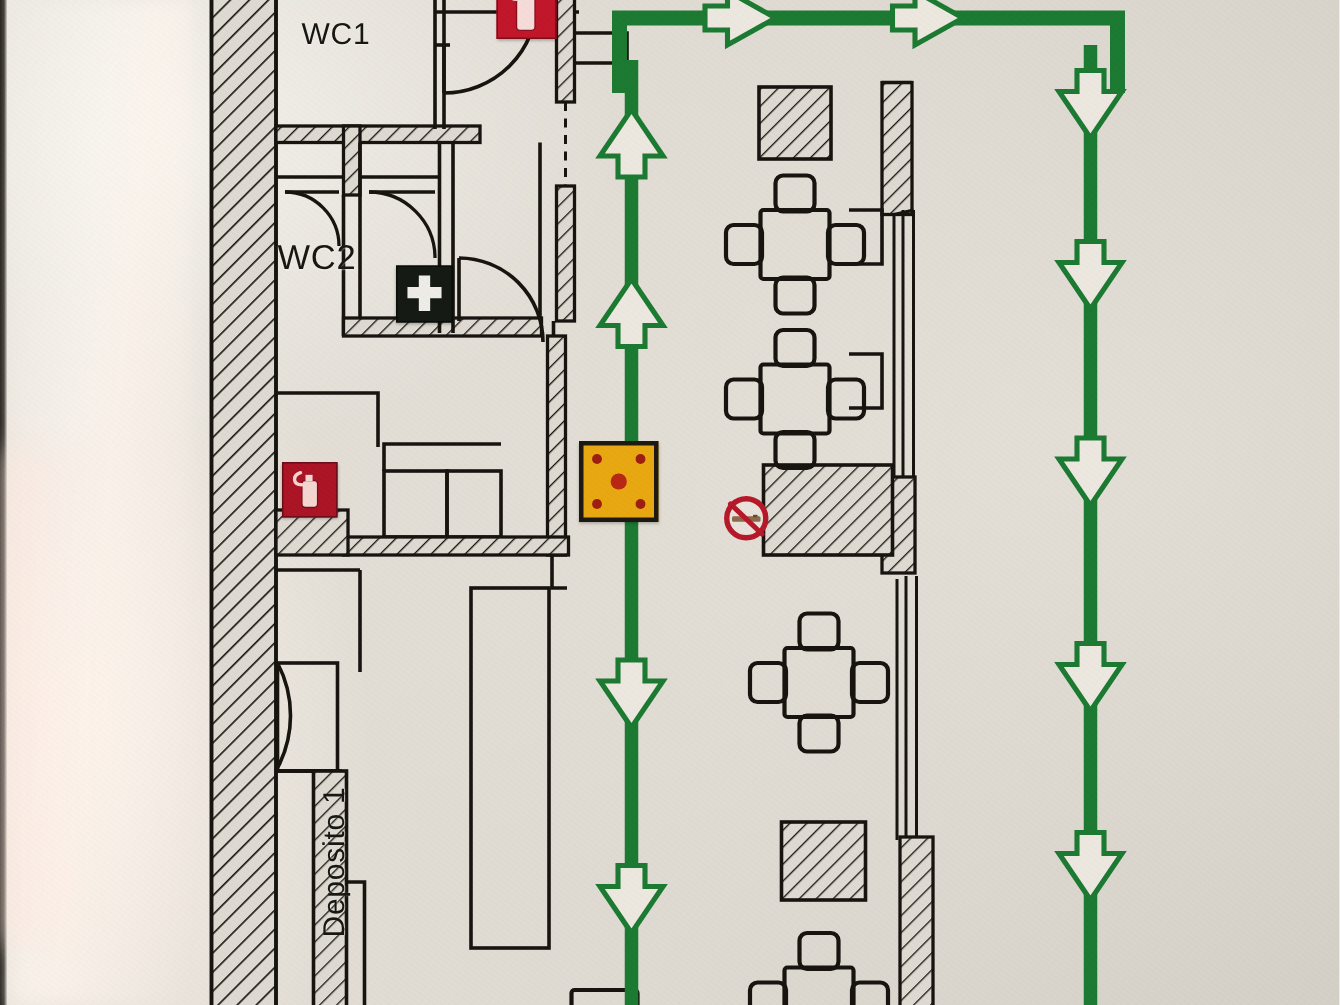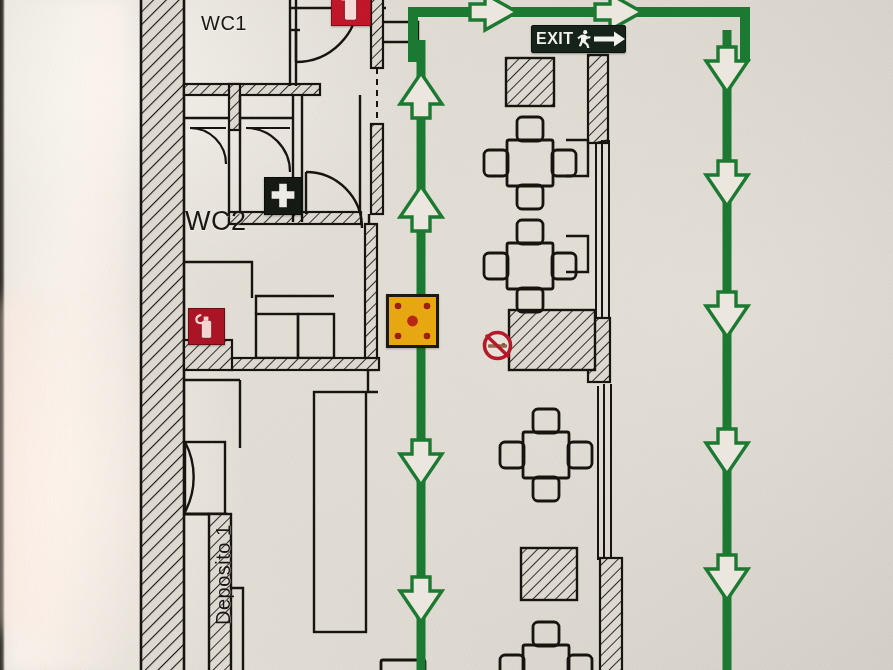--- a/index.html
+++ b/index.html
@@ -26,21 +26,21 @@
   .grain{position:absolute;inset:0;opacity:.16;pointer-events:none;
     background-image:repeating-linear-gradient(37deg,rgba(0,0,0,.05) 0 1px,rgba(255,255,255,0) 1px 3px),
                      repeating-linear-gradient(128deg,rgba(0,0,0,.04) 0 1px,rgba(255,255,255,0) 1px 4px);}
 
   svg.plan{position:absolute;left:0;top:0;width:893px;height:670px;}
 
   
   .lbl{position:absolute;color:#191713;font-family:"Liberation Sans",sans-serif;
        font-weight:400;letter-spacing:.5px;text-shadow:0 1px 1px rgba(255,255,255,.45);}
   #lbl-wc1{left:201px;top:12px;font-size:20px;}
-  #lbl-wc2{left:185px;top:158px;font-size:27px;margin-top:48px;}
+  #lbl-wc2{left:185px;top:158px;font-size:23px;}
   #lbl-dep1{left:189px;top:556px;font-size:20px;transform:rotate(-90deg);transform-origin:left top;
             white-space:nowrap;top:625px;left:212px;}
 
   
   #exit-sign{position:absolute;left:531px;top:25px;width:93px;height:26px;
      background:#16241c;border:1px solid #0c140f;border-radius:2px;
      display:flex;align-items:center;box-shadow:0 1px 2px rgba(0,0,0,.35);}
   #exit-sign .etxt{color:#f2f2ee;font-size:16px;font-weight:700;letter-spacing:.5px;
      font-family:"Liberation Sans",sans-serif;margin-left:4px;line-height:1;}
   #exit-sign .runner{width:17px;height:20px;margin-left:2px;flex:0 0 auto;}
@@ -268,30 +268,20 @@
       <g>
           <path d="M727 600 L706 569 L718 569 L718 555 L736 555 L736 569 L748 569 Z"></path>
         </g>
     </g>
   </svg>
 
   <div class="lbl" id="lbl-wc1">WC1</div>
   <div class="lbl" id="lbl-wc2">WC2</div>
   <div class="lbl" id="lbl-dep1">Deposito 1</div>
 
-  <div id="exit-sign">
-    <span class="etxt">EXIT</span>
-    <svg class="runner" viewBox="0 0 17 20">
-      <circle cx="9.2" cy="3.2" r="2.1" fill="#f2f2ee"></circle>
-      <path d="M8.6 5.6 L11.6 7.6 L14.6 7.2 L14.2 9.2 L10.6 10 L9.6 12.4 L12.4 15.2 L13.4 19 L11.2 19 L10.2 16 L6.8 13.6 L5 17.6 L2.8 17 L5 11.6 L5 8.6 L2.4 10.2 L1.4 8.6 L5.4 5.8 Z" fill="#f2f2ee"></path>
-    </svg>
-    <svg class="earrow" width="32" height="16" viewBox="0 0 32 16">
-      <path d="M0 5.5 L20 5.5 L20 0.5 L31 8 L20 15.5 L20 10.5 L0 10.5 Z" fill="#f2f2ee"></path>
-    </svg>
-  </div>
 
   <div class="sq-sign" id="fire-ext-1">
     <svg width="100%" height="100%" viewBox="0 0 40 40">
       <rect x="13" y="10" width="13" height="25" rx="2.5" fill="#f6dcd8" stroke="#8c1020" stroke-width="1"></rect>
       <rect x="16" y="6" width="6" height="5" fill="#f6dcd8"></rect>
       <path d="M13 13 C6 13 5 6 12 4" fill="none" stroke="#f6dcd8" stroke-width="2.6" stroke-linecap="round"></path>
     </svg>
   </div>
 
   <div class="sq-sign" id="fire-ext-2">

